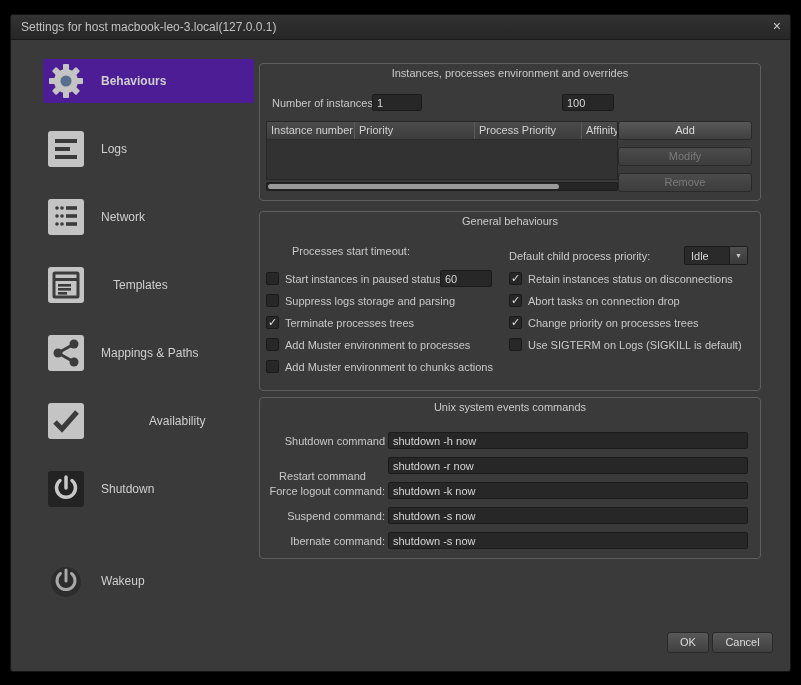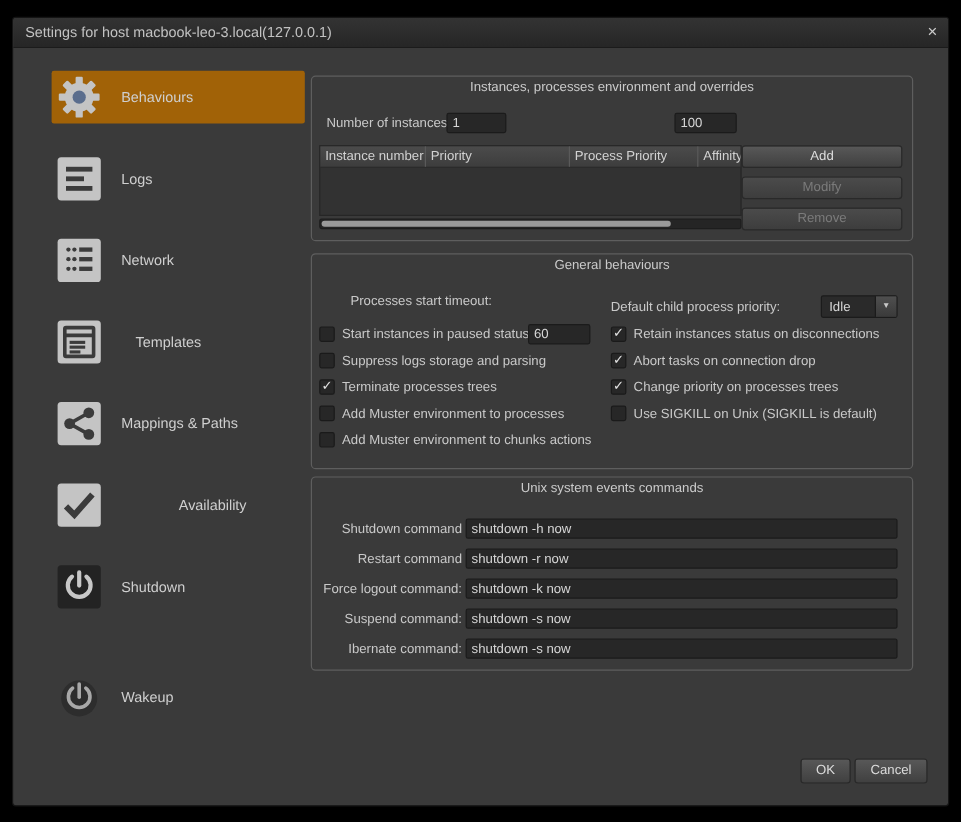--- a/index.html
+++ b/index.html
@@ -3,21 +3,21 @@
 <meta charset="utf-8">
 <style>
   html,body{margin:0;padding:0;background:#000;}
   .page{position:relative;width:801px;height:685px;background:#000;font-family:"Liberation Sans",sans-serif;overflow:hidden;}
   .dialog{position:absolute;left:10px;top:14px;width:779px;height:656px;background:#3a3a3a;border:1px solid #141414;border-radius:3px;overflow:hidden;}
   .titlebar{position:absolute;left:0;top:0;right:0;height:24px;background:linear-gradient(#333333,#262626);border-bottom:1px solid #1b1b1b;}
   .wtitle{position:absolute;left:10px;top:5px;font-size:12px;color:#c2c2c2;}
   .close{position:absolute;right:9px;top:3px;font-size:14px;color:#cccccc;cursor:pointer;}
 
   .side-item{position:absolute;left:32px;width:211px;height:44px;display:flex;align-items:center;border-radius:2px;}
-  .side-item.sel{background:#a16207;}
+  .side-item.sel{background:#4c1d95;font-weight:bold;}
   .tile{width:42px;height:42px;margin-left:2px;flex:0 0 42px;}
   .side-label{margin-left:14px;font-size:12px;color:#cfcfcf;white-space:nowrap;}
 
   .group{position:absolute;border:1px solid #5e5e5e;border-radius:4px;}
   .gtitle{position:absolute;left:0;right:0;top:3px;text-align:center;font-size:11px;color:#cbcbcb;}
   .lbl{position:absolute;font-size:11px;color:#c9c9c9;white-space:nowrap;}
   .inp{position:absolute;height:17px;background:#272727;border:1px solid #1b1b1b;border-radius:2px;color:#d6d6d6;font-size:11px;padding:0 4px;box-sizing:border-box;font-family:inherit;outline:none;}
 
   .btn{position:absolute;background:linear-gradient(#585858,#404040);border:1px solid #292929;border-radius:3px;color:#dcdcdc;font-size:11px;text-align:center;line-height:17px;cursor:pointer;}
   .btn.disabled{color:#7b7b7b;background:linear-gradient(#4b4b4b,#3d3d3d);}
@@ -231,31 +231,31 @@
       <div class="chk" style="left:249px;top:82px;">
         <span class="box">✓</span>
         <span class="lab">Abort tasks on connection drop</span>
       </div>
       <div class="chk" style="left:249px;top:104px;">
         <span class="box">✓</span>
         <span class="lab">Change priority on processes trees</span>
       </div>
       <div class="chk" style="left:249px;top:126px;">
         <span class="box"></span>
-        <span class="lab">Use SIGKILL on Unix (SIGKILL is default)</span>
+        <span class="lab">Use SIGTERM on Logs (SIGKILL is default)</span>
       </div>
     </div>
 
     <div class="group" style="left:248px;top:382px;width:500px;height:160px;">
       <div class="gtitle">Unix system events commands</div>
 
       <span class="u-label" style="left:0;top:37px;">Shutdown command</span>
       <input class="inp" style="left: 128px; top: 34px; width: 360px;" value="shutdown -h now">
 
-      <span class="u-label" style="left:0;top:62px;">Restart command</span>
+      <span class="u-label" style="left:0;top:72px;text-align:center;">Restart command</span>
       <input class="inp" style="left: 128px; top: 59px; width: 360px;" value="shutdown -r now">
 
       <span class="u-label" style="left:0;top:87px;">Force logout command:</span>
       <input class="inp" style="left: 128px; top: 84px; width: 360px;" value="shutdown -k now">
 
       <span class="u-label" style="left:0;top:112px;">Suspend command:</span>
       <input class="inp" style="left: 128px; top: 109px; width: 360px;" value="shutdown -s now">
 
       <span class="u-label" style="left:0;top:137px;">Ibernate command:</span>
       <input class="inp" style="left: 128px; top: 134px; width: 360px;" value="shutdown -s now">

